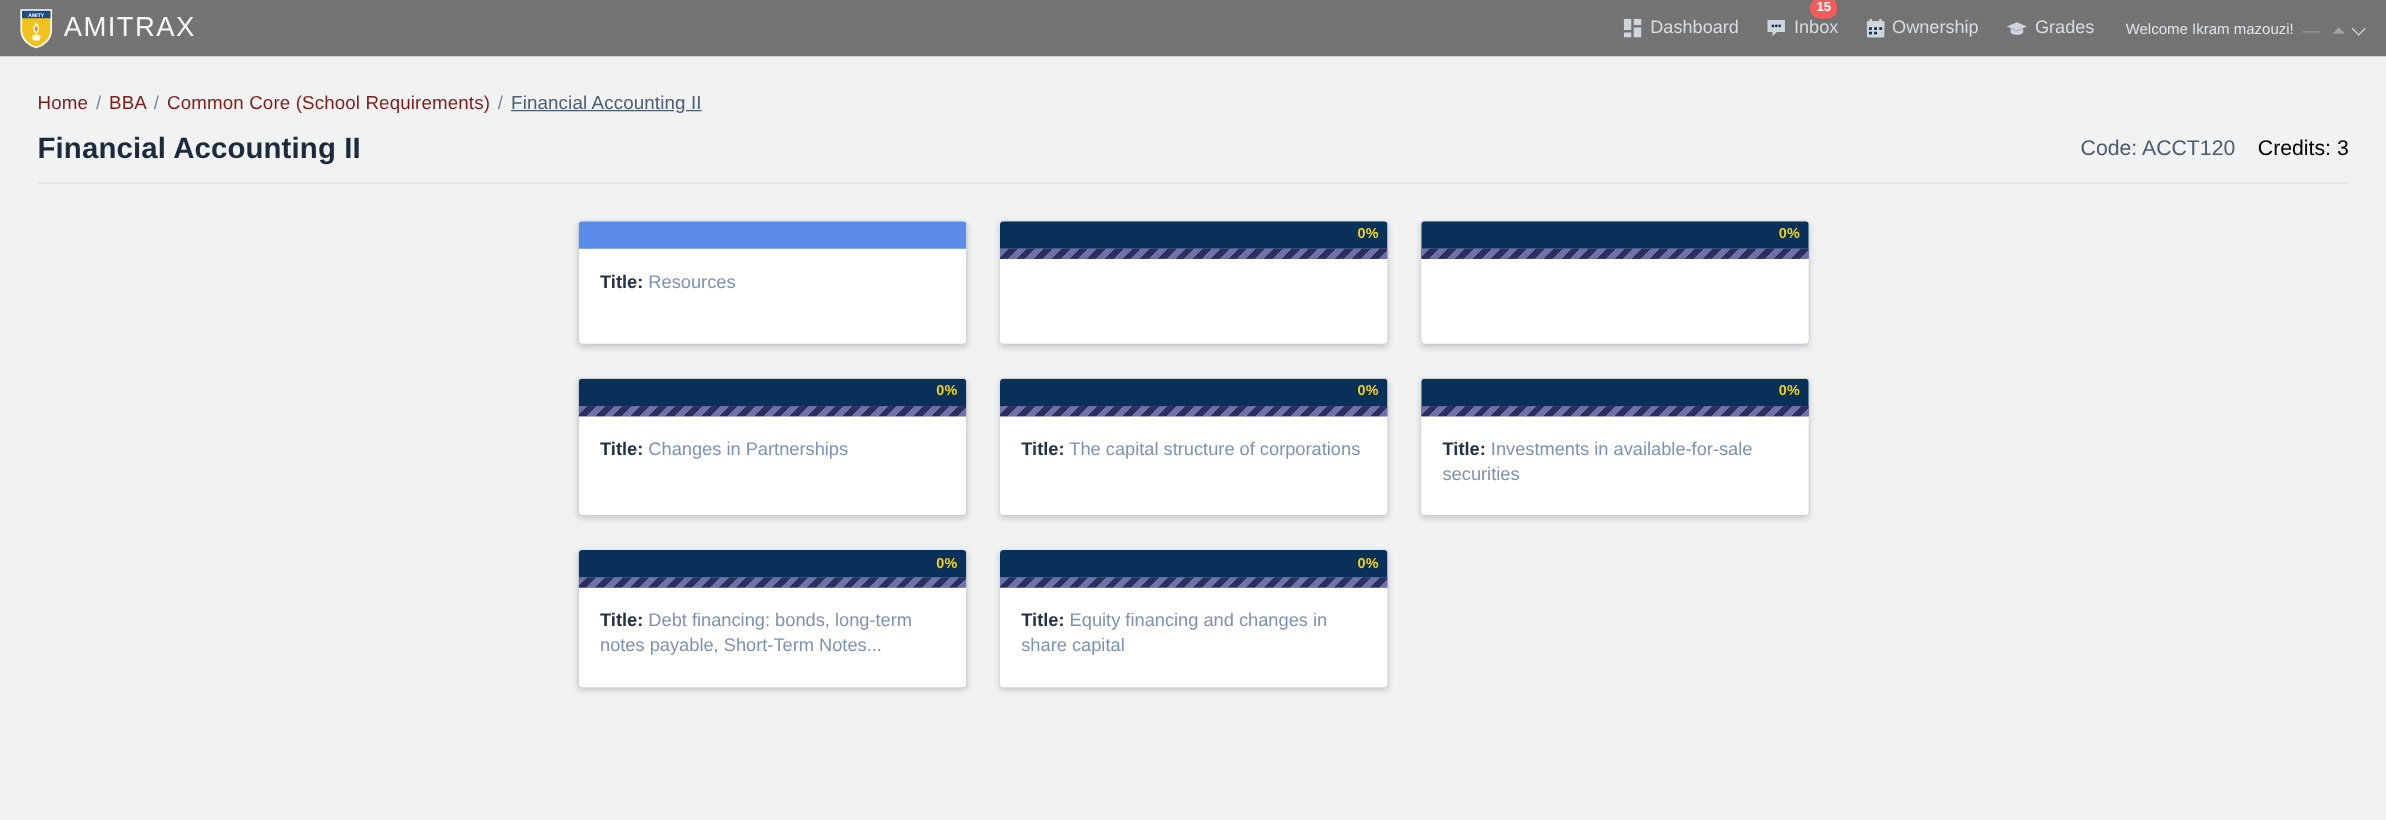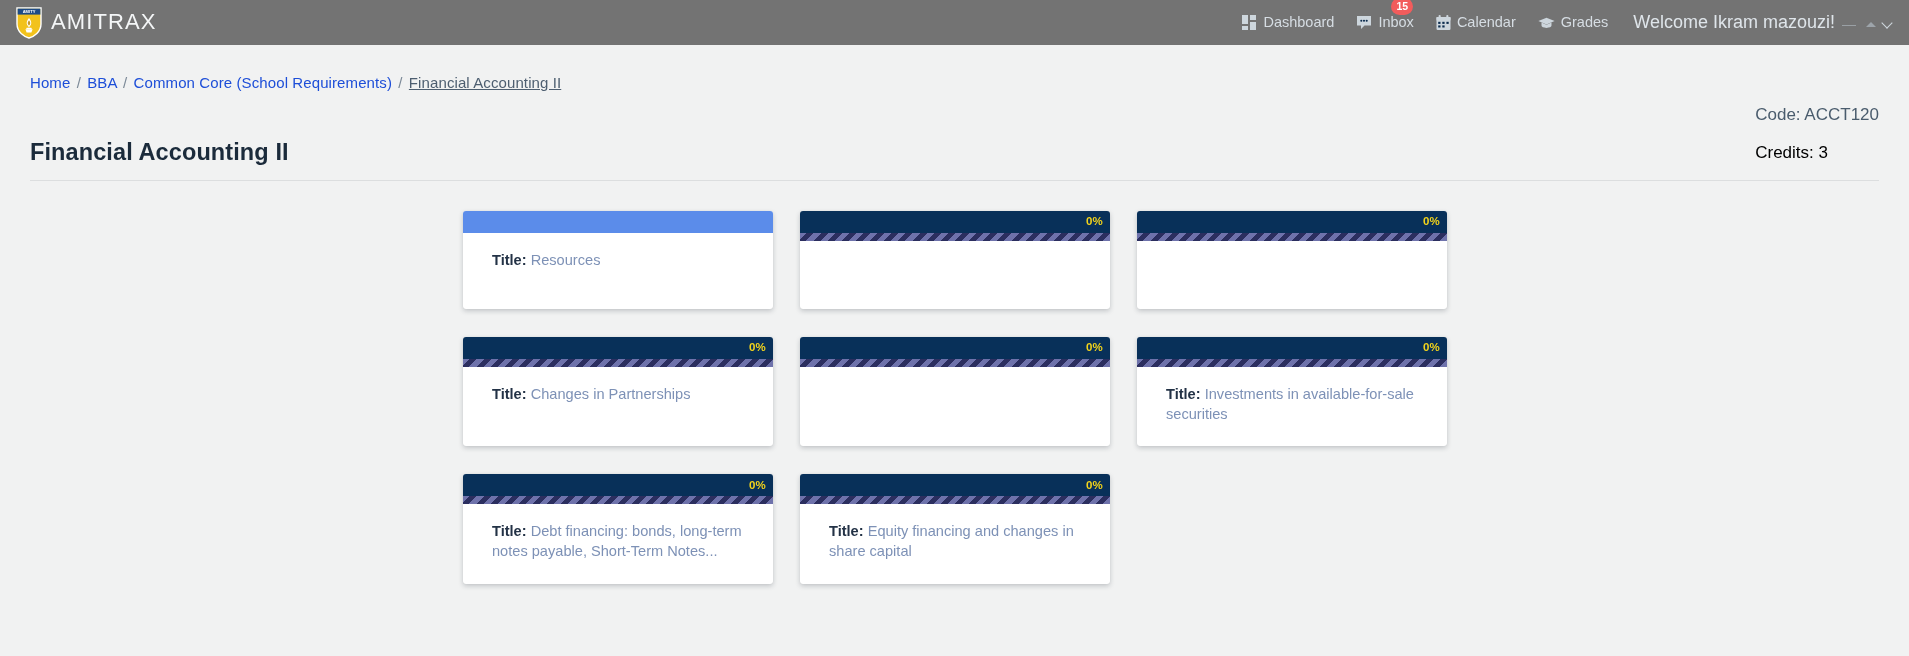--- a/index.html
+++ b/index.html
@@ -80,21 +80,21 @@
     font-weight: 700;
     line-height: 1;
     border-radius: 9px;
     padding: 3px 5px 4px 5px;
     min-width: 17px;
     text-align: center;
     z-index: 5;
   }
   .welcome {
     color: #dfe5ea;
-    font-size: 18px;
+    font-size: 12px;
     padding-left: 14px;
     white-space: nowrap;
     display: flex;
     align-items: center;
     gap: 7px;
     cursor: pointer;
   }
   .broken-img {
     display: inline-block;
     width: 16px;
@@ -143,21 +143,21 @@
   .page {
     padding: 0 30px;
   }
   .breadcrumb {
     padding-top: 29px;
     font-size: 15px;
     color: #546577;
     letter-spacing: .1px;
   }
   .breadcrumb a {
-    color: #1d4ed8;
+    color: #7f1d1d;
     text-decoration: none;
   }
   .breadcrumb .sep { color: #7b8997; padding: 0 2px; }
   .breadcrumb .current {
     color: #4d5e70;
     text-decoration: underline;
   }
 
   .title-row {
     display: flex;
@@ -171,21 +171,20 @@
     font-weight: 700;
     color: #1b2b3b;
     letter-spacing: .1px;
     margin: 0;
   }
   .meta {
     display: flex;
     gap: 18px;
     font-size: 17px;
     padding-bottom: 3px;
-    flex-direction: column;
   }
   .meta .code { color: #4a5c6d; }
   .meta .credits { color: #000000; }
 
   .divider {
     height: 1px;
     background: #dcdedf;
     margin: 0 0 0 0;
   }
 
@@ -241,21 +240,20 @@
     flex: 0 0 auto;
   }
   .card-body {
     padding: 18px 17px 22px 17px;
     flex: 1 1 auto;
   }
   .card-title-line {
     font-size: 14.6px;
     line-height: 1.35;
     color: #7b8fb5;
-    margin-left: 12px;
   }
   .card-title-line .lbl {
     font-weight: 700;
     color: #233246;
   }
   .card-title-line .val {
     color: #7d91b6;
   }
 </style>
 </head>
@@ -314,21 +312,21 @@
           <rect x="0.5" y="2" width="14" height="3.4" fill="#cdd6dd"></rect>
           <rect x="2.6" y="0" width="2.1" height="3.4" rx=".9" fill="#cdd6dd"></rect>
           <rect x="10.3" y="0" width="2.1" height="3.4" rx=".9" fill="#cdd6dd"></rect>
           <rect x="2.2" y="6.8" width="2.3" height="2.1" fill="#0c2c4e"></rect>
           <rect x="6.3" y="6.8" width="2.3" height="2.1" fill="#0c2c4e"></rect>
           <rect x="10.4" y="6.8" width="2.3" height="2.1" fill="#0c2c4e"></rect>
           <rect x="2.2" y="10.4" width="2.3" height="2.1" fill="#0c2c4e"></rect>
           <rect x="6.3" y="10.4" width="2.3" height="2.1" fill="#0c2c4e"></rect>
         </svg>
       </span>
-      <span>Calendar</span>
+      <span>Ownership</span>
     </div>
 
     <div class="nav-item">
       <span class="ico">
         <svg width="17" height="12" viewBox="0 0 17 12">
           <path d="M8.5 0.8 L16.6 4.1 L8.5 7.4 L0.4 4.1 Z" fill="#cdd6dd"></path>
           <path d="M3.5 5.6 V8.6 C3.5 9.9 5.7 10.9 8.5 10.9 C11.3 10.9 13.5 9.9 13.5 8.6 V5.6 L8.5 7.7 Z" fill="#cdd6dd"></path>
         </svg>
       </span>
       <span>Grades</span>
@@ -404,20 +402,26 @@
             <span class="val">Changes in Partnerships</span>
           </div>
         </div>
       </div>
 
       <div class="card">
         <div class="card-head">
           <span class="pct">0%</span>
         </div>
         <div class="progress-stripe"></div>
+        <div class="card-body">
+          <div class="card-title-line">
+            <span class="lbl">Title:</span>
+            <span class="val">The capital structure of corporations</span>
+          </div>
+        </div>
       </div>
 
       <div class="card">
         <div class="card-head">
           <span class="pct">0%</span>
         </div>
         <div class="progress-stripe"></div>
         <div class="card-body">
           <div class="card-title-line">
             <span class="lbl">Title:</span>

